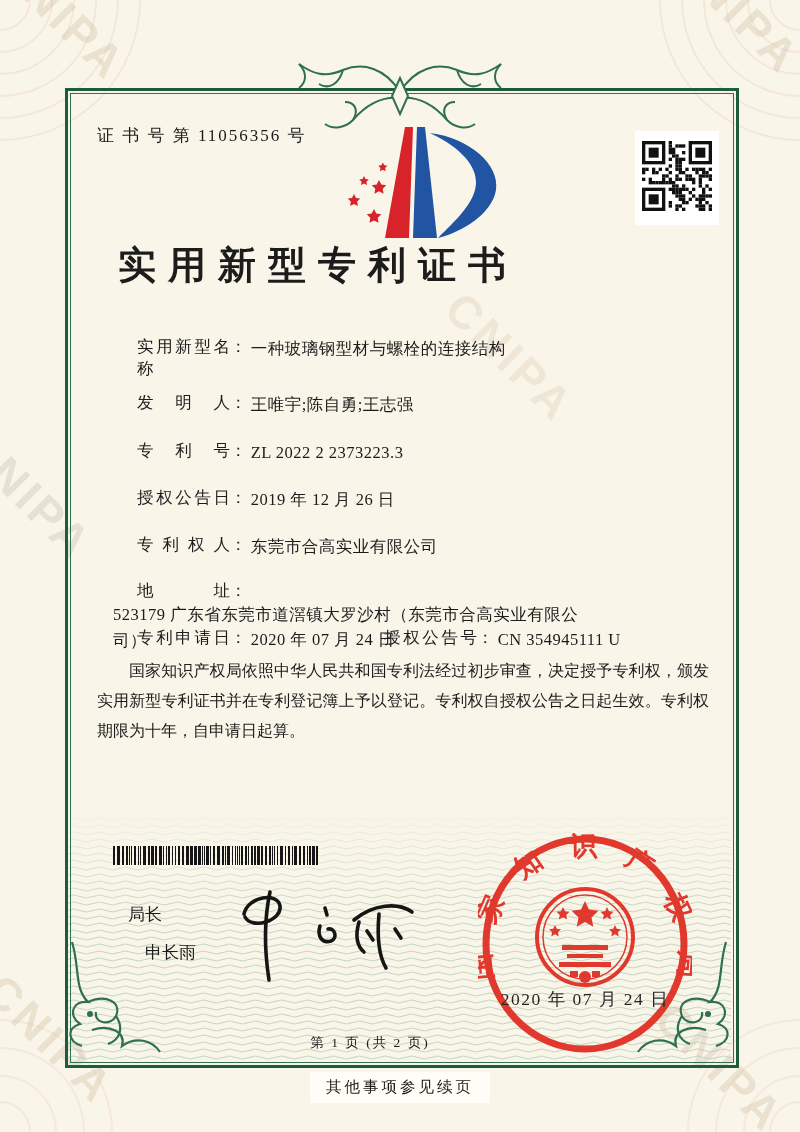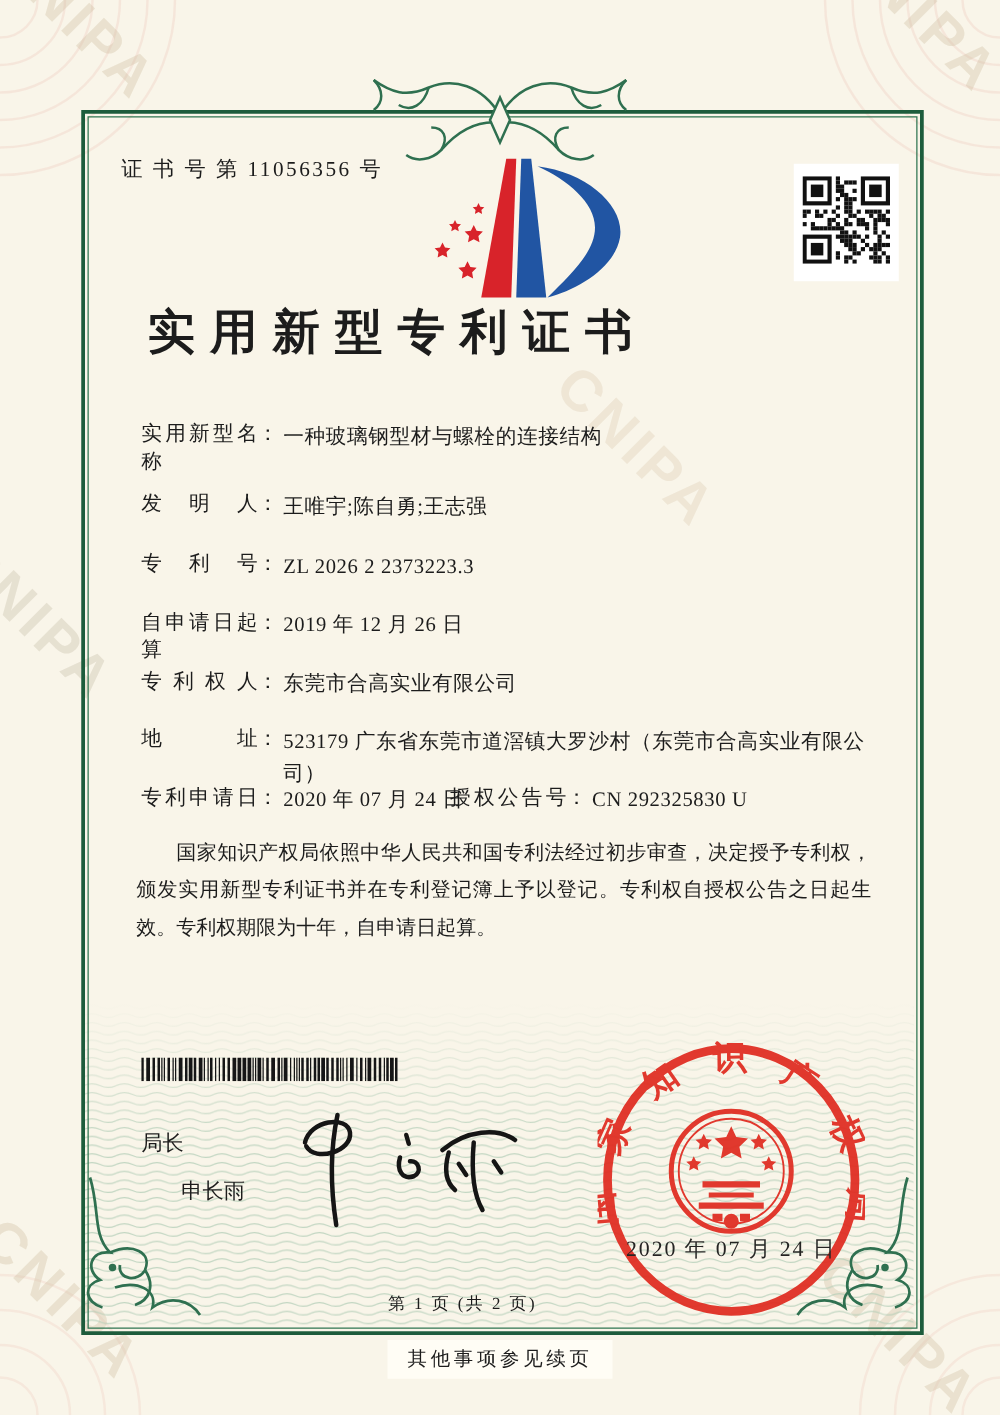--- a/index.html
+++ b/index.html
@@ -33,37 +33,37 @@
   .title{
     left:0;top:240px;width:636px;text-align:center;
     font-size:38px;font-weight:600;letter-spacing:12px;z-index:2;
   }
   
   .qr-box{left:635px;top:131px;width:84px;height:94px;background:#fff;z-index:2;}
   
   .row{position:absolute;left:113px;width:600px;font-size:16.5px;z-index:2;}
   .flabel{
     display:inline-block;width:93px;vertical-align:top;
-    text-align:justify;text-align-last:justify;
+    text-align:justify;text-align-last:justify;margin-left:24px;
   }
   .colon{display:inline-block;vertical-align:top;}
   .fvalue{
     display:inline-block;vertical-align:top;max-width:478px;
     line-height:26px;letter-spacing:.5px;
   }
   .grp2{position:absolute;left:247px;top:0;}
   
   .paras{left:97px;top:656px;width:612px;z-index:2;font-size:16px;line-height:30px;text-align:justify;}
-  .paras p{margin:12px;text-indent:2em;}
+  .paras p{margin:0;text-indent:2em;}
   
   .waves{left:67px;top:802px;width:664px;height:258px;z-index:0;}
   .wave-fade{left:67px;top:802px;width:664px;height:110px;z-index:0;
     background:linear-gradient(180deg,#f9f5e9 0%,rgba(249,245,233,0) 100%);}
   .barcode{left:113px;top:846px;z-index:2;}
-  .sig-title{left:113px;top:903px;font-size:17px;z-index:2;
+  .sig-title{left:128px;top:903px;font-size:17px;z-index:2;
     font-family:Liberation Sans, sans-serif;}
   .sig-name{left:113px;top:941px;font-size:17px;z-index:2;
     font-family:"Liberation Sans","DejaVu Sans",sans-serif;margin-left:32px;}
   .sig-hand{left:228px;top:884px;z-index:2;}
   .seal{left:478px;top:833px;z-index:3;opacity:.93;}
   .page-info{left:0;top:1034px;width:740px;text-align:center;font-size:13.5px;z-index:2;letter-spacing:2px;}
   .foot-note{
     left:0;top:1072px;width:800px;text-align:center;z-index:2;
   }
   .foot-note span{
@@ -326,40 +326,40 @@
 <div class="row" style="top:336px">
   <span class="flabel">实用新型名称</span><span class="colon">：</span>
   <span class="fvalue">一种玻璃钢型材与螺栓的连接结构</span>
 </div>
 <div class="row" style="top:392px">
   <span class="flabel">发明人</span><span class="colon">：</span>
   <span class="fvalue">王唯宇;陈自勇;王志强</span>
 </div>
 <div class="row" style="top:440px">
   <span class="flabel">专利号</span><span class="colon">：</span>
-  <span class="fvalue">ZL 2026 2 2373223.3</span>
+  <span class="fvalue">ZL 2022 2 2373223.3</span>
 </div>
 <div class="row" style="top:487px">
-  <span class="flabel">自申请日起算</span><span class="colon">：</span>
+  <span class="flabel">授权公告日</span><span class="colon">：</span>
   <span class="fvalue">2019 年 12 月 26 日</span>
 </div>
 <div class="row" style="top:534px">
   <span class="flabel">专利权人</span><span class="colon">：</span>
   <span class="fvalue">东莞市合高实业有限公司</span>
 </div>
 <div class="row" style="top:580px">
   <span class="flabel">地址</span><span class="colon">：</span>
   <span class="fvalue" style="width:478px">523179 广东省东莞市道滘镇大罗沙村（东莞市合高实业有限公司）</span>
 </div>
 <div class="row" style="top:627px">
   <span class="flabel">专利申请日</span><span class="colon">：</span>
   <span class="fvalue">2020 年 07 月 24 日</span>
   <span class="grp2">
     <span class="flabel">授权公告号</span><span class="colon">：</span>
-    <span class="fvalue">CN 292325830 U</span>
+    <span class="fvalue">CN 354945111 U</span>
   </span>
 </div>
 
 <div class="abs paras">
   <p>国家知识产权局依照中华人民共和国专利法经过初步审查，决定授予专利权，颁发实用新型专利证书并在专利登记簿上予以登记。专利权自授权公告之日起生效。专利权期限为十年，自申请日起算。</p>
 </div>
 
 <svg id="barcode" class="abs barcode" width="208" height="19">
     <rect x="0" y="0" width="2" height="19" fill="#161616"></rect>
     <rect x="4" y="0" width="3" height="19" fill="#161616"></rect>

